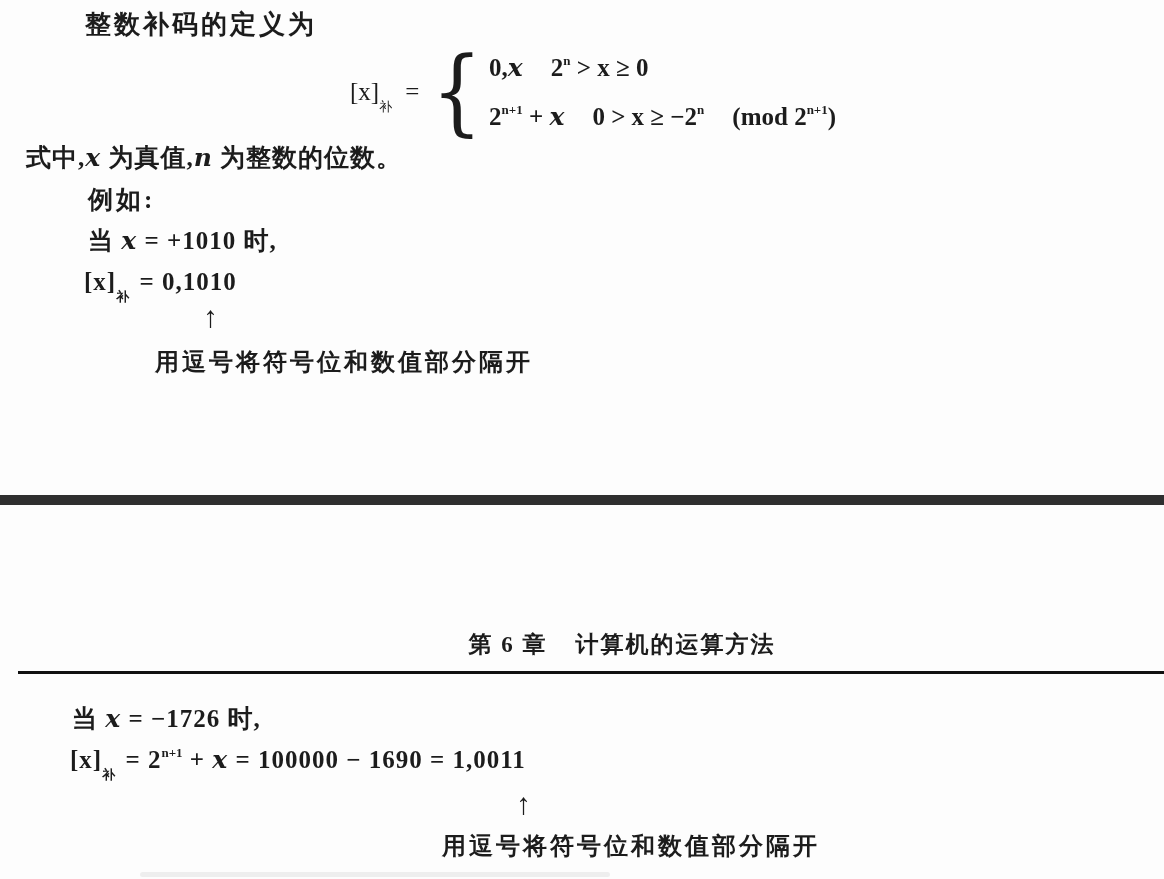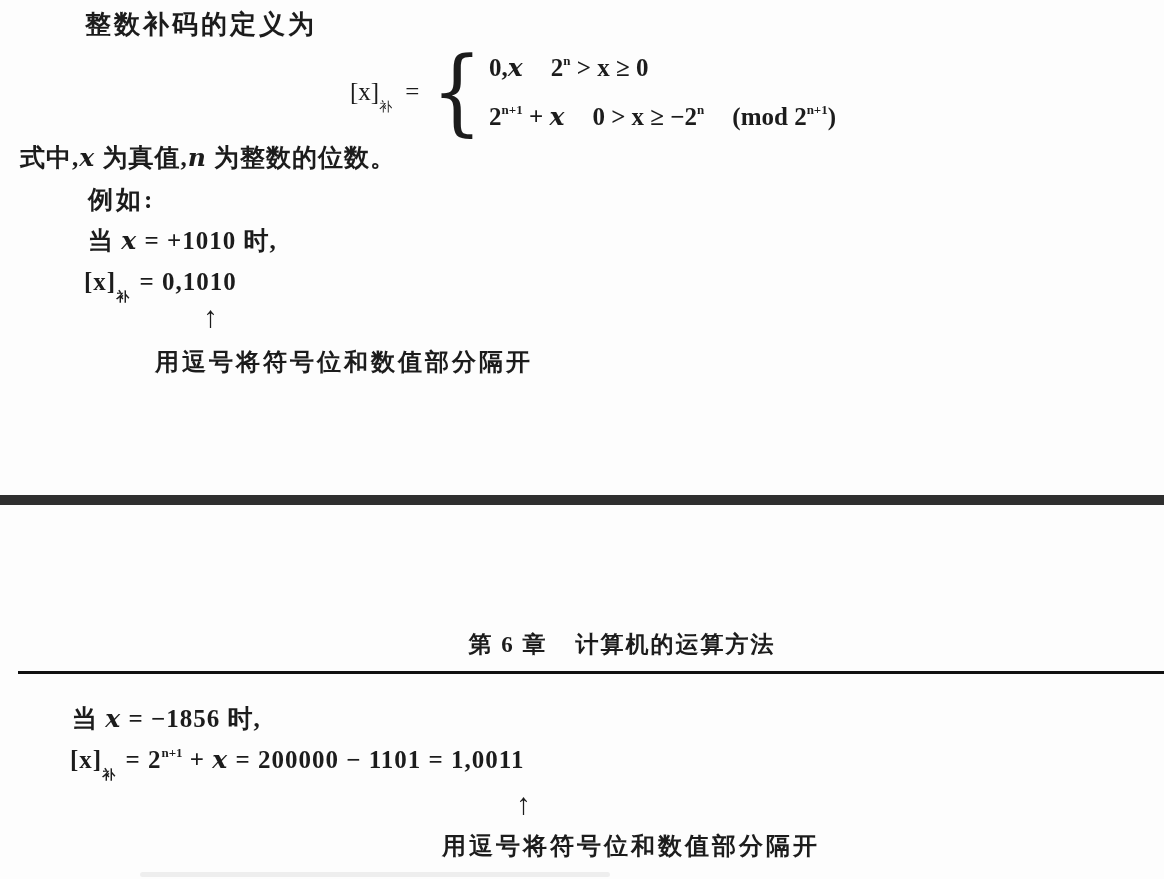--- a/index.html
+++ b/index.html
@@ -73,21 +73,21 @@
         <span class="case-cond"><span>2</span><sup>n</sup><span> &gt; x ≥ 0</span></span>
       </div>
       <div class="case-row">
         <span class="case-val"><span>2</span><sup>n+1</sup><span> + </span><i>x</i></span>
         <span class="case-cond"><span>0 &gt; x ≥ −2</span><sup>n</sup></span>
         <span class="mod"><span>(mod 2</span><sup>n+1</sup><span>)</span></span>
       </div>
     </div>
   </div>
 
-  <div class="line" style="left:20px;top:142px">
+  <div class="line" style="left:26px;top:142px">
     <span>式中,</span><i>x</i><span> 为真值,</span><i>n</i><span> 为整数的位数。</span>
   </div>
 
   <div class="line cjk" style="left:88px;top:184px">例如:</div>
 
   <div class="line" style="left:88px;top:225px">
     <span>当 </span><i>x</i><span> = +1010 时,</span>
   </div>
 
   <div class="line" style="left:84px;top:266px">
@@ -99,25 +99,25 @@
   <div class="line cjk" style="left:155px;top:347px;font-size:24px">用逗号将符号位和数值部分隔开</div>
 
   <div class="page-divider"></div>
 
   <div class="chapter-header">
     <span>第 6 章</span><span class="chapter-title">计算机的运算方法</span>
   </div>
   <div class="header-rule"></div>
 
   <div class="line" style="left:72px;top:703px">
-    <span>当 </span><i>x</i><span> = −1856 时,</span>
+    <span>当 </span><i>x</i><span> = −1726 时,</span>
   </div>
 
   <div class="line" style="left:70px;top:744px">
-    <span>[x]</span><sub class="fu">补</sub><span> = 2</span><sup>n+1</sup><span> + </span><i>x</i><span> = 200000 − 1101 = 1,0011</span>
+    <span>[x]</span><sub class="fu">补</sub><span> = 2</span><sup>n+1</sup><span> + </span><i>x</i><span> = 100000 − 1690 = 1,0011</span>
   </div>
 
   <div class="arrow" style="left:516px;top:789px">↑</div>
 
   <div class="line cjk" style="left:442px;top:831px;font-size:24px">用逗号将符号位和数值部分隔开</div>
 
   <div class="scan-smudge"></div>
 
 </div>
 

